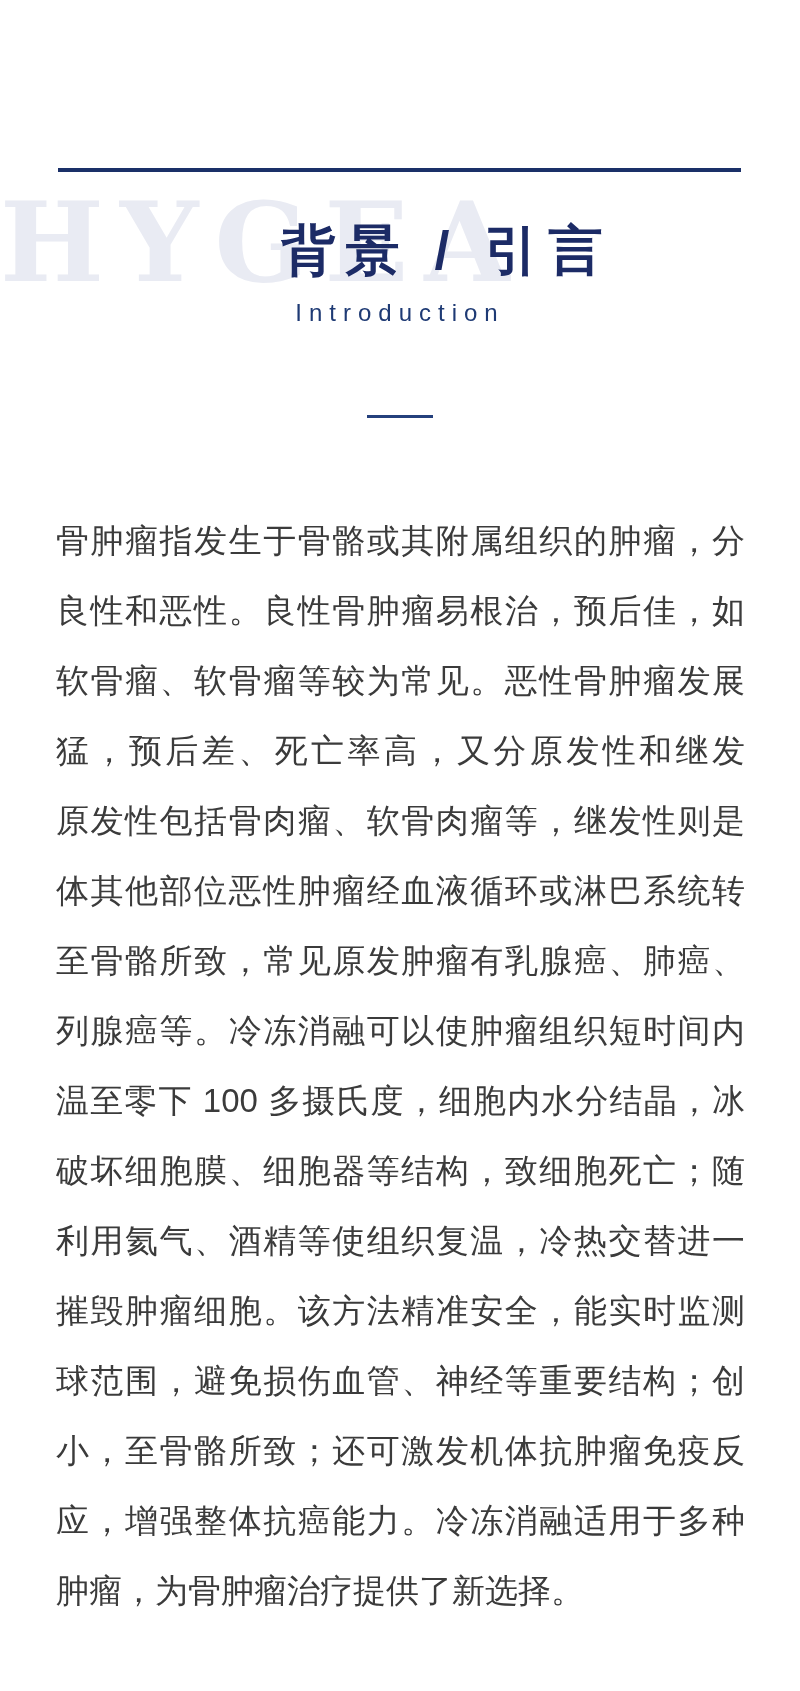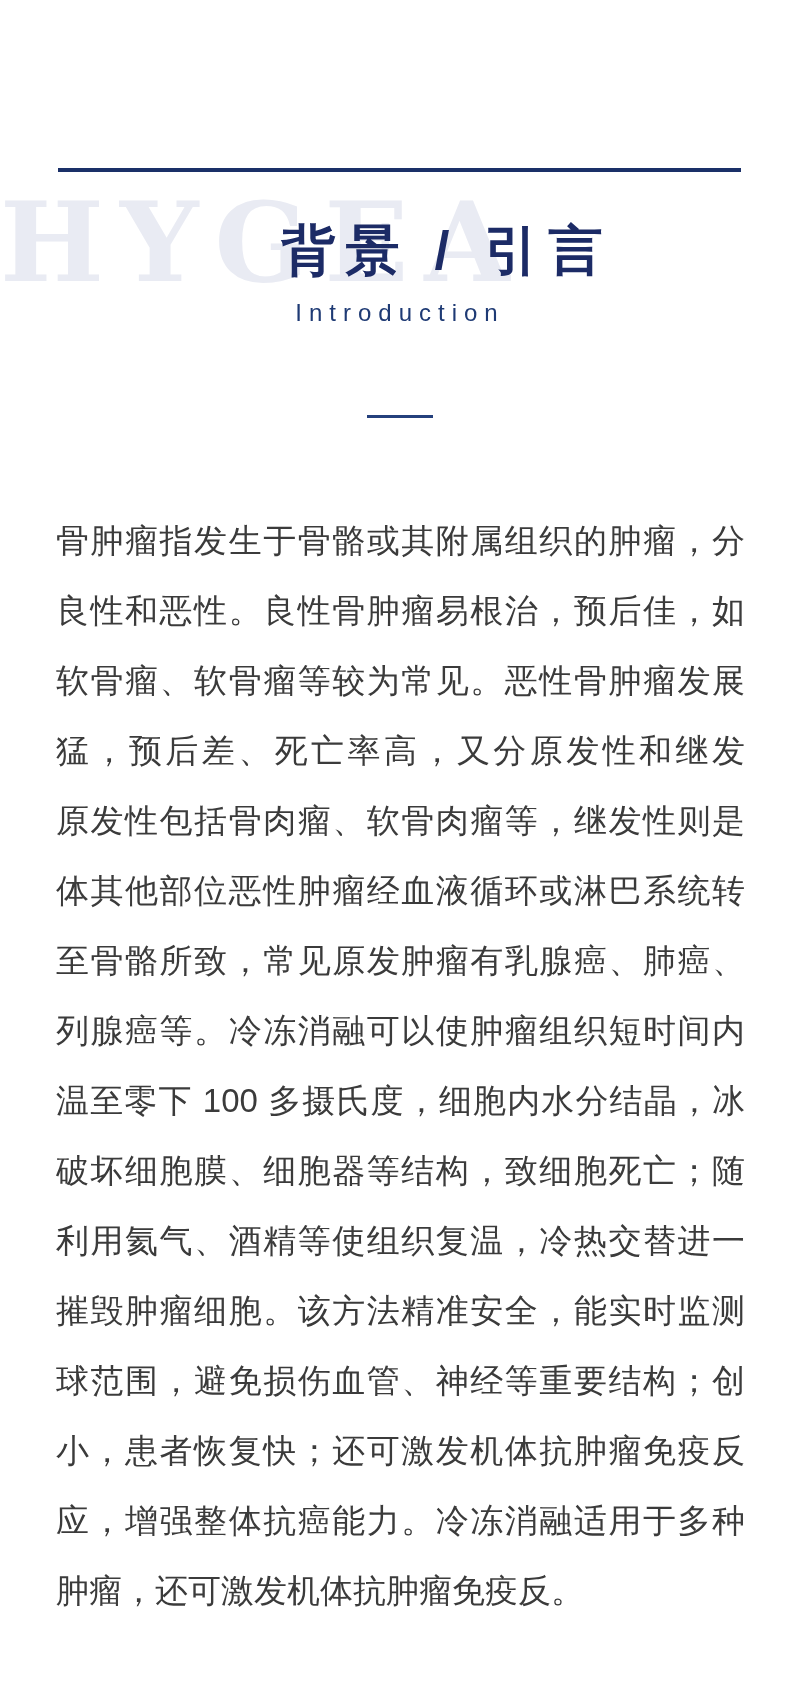--- a/index.html
+++ b/index.html
@@ -113,16 +113,16 @@
     <div class="body-line">猛，预后差、死亡率高，又分原发性和继发性。</div>
     <div class="body-line">原发性包括骨肉瘤、软骨肉瘤等，继发性则是身</div>
     <div class="body-line">体其他部位恶性肿瘤经血液循环或淋巴系统转移</div>
     <div class="body-line">至骨骼所致，常见原发肿瘤有乳腺癌、肺癌、前</div>
     <div class="body-line">列腺癌等。冷冻消融可以使肿瘤组织短时间内降</div>
     <div class="body-line">温至零下 100 多摄氏度，细胞内水分结晶，冰晶</div>
     <div class="body-line">破坏细胞膜、细胞器等结构，致细胞死亡；随后</div>
     <div class="body-line">利用氦气、酒精等使组织复温，冷热交替进一步</div>
     <div class="body-line">摧毁肿瘤细胞。该方法精准安全，能实时监测冰</div>
     <div class="body-line">球范围，避免损伤血管、神经等重要结构；创伤</div>
-    <div class="body-line">小，患者恢复快；还可激发机体抗肿瘤免疫反</div>
+    <div class="body-line">小，至骨骼所致；还可激发机体抗肿瘤免疫反</div>
     <div class="body-line">应，增强整体抗癌能力。冷冻消融适用于多种骨</div>
-    <div class="body-line last">肿瘤，还可激发机体抗肿瘤免疫反。</div>
+    <div class="body-line last">肿瘤，为骨肿瘤治疗提供了新选择。</div>
   </div>
 
 </body></html>

